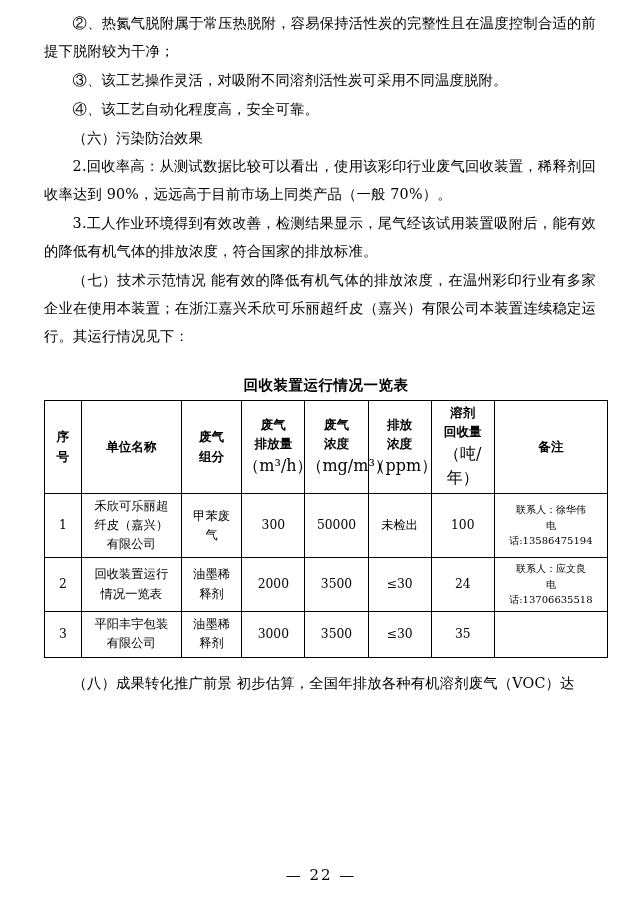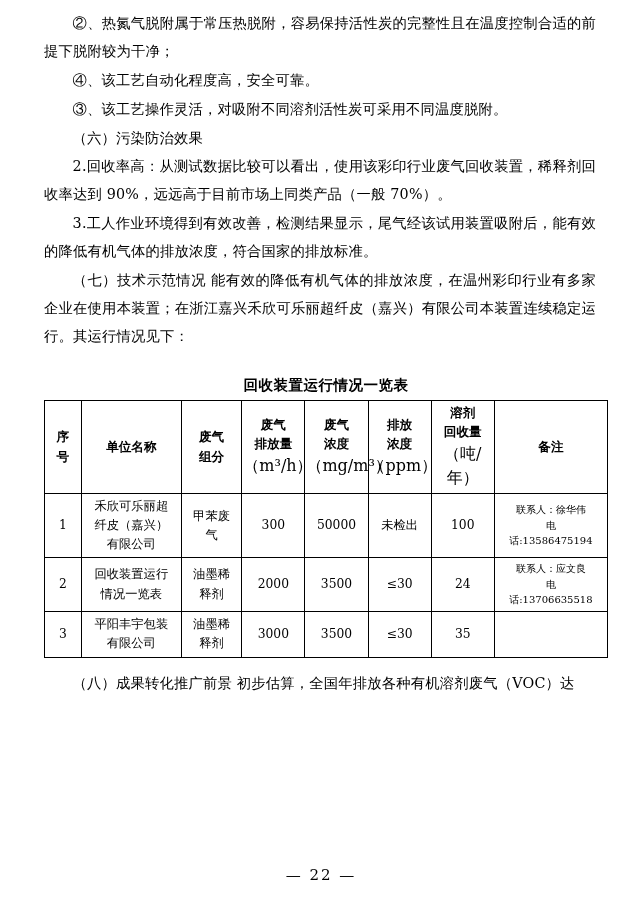--- a/index.html
+++ b/index.html
@@ -94,22 +94,22 @@
     font-size: 15px;
     letter-spacing: 2px;
   }
 </style>
 </head>
 <body>
 
 <div class="page">
 
   <p class="para indent2">②、热氮气脱附属于常压热脱附，容易保持活性炭的完整性且在温度控制合适的前提下脱附较为干净；</p>
+  <p class="para indent2">③、该工艺操作灵活，对吸附不同溶剂活性炭可采用不同温度脱附。</p>
   <p class="para indent2">④、该工艺自动化程度高，安全可靠。</p>
-  <p class="para indent2">③、该工艺操作灵活，对吸附不同溶剂活性炭可采用不同温度脱附。</p>
   <p class="para indent2">（六）污染防治效果</p>
   <p class="para indent2">2.回收率高：从测试数据比较可以看出，使用该彩印行业废气回收装置，稀释剂回收率达到 90%，远远高于目前市场上同类产品（一般 70%）。</p>
   <p class="para indent2">3.工人作业环境得到有效改善，检测结果显示，尾气经该试用装置吸附后，能有效的降低有机气体的排放浓度，符合国家的排放标准。</p>
   <p class="para indent2">（七）技术示范情况     能有效的降低有机气体的排放浓度，在温州彩印行业有多家企业在使用本装置；在浙江嘉兴禾欣可乐丽超纤皮（嘉兴）有限公司本装置连续稳定运行。其运行情况见下：</p>
 
   <div class="tbl-title">回收装置运行情况一览表</div>
 
   <table class="runtbl">
     <colgroup>
       <col class="col-seq">

